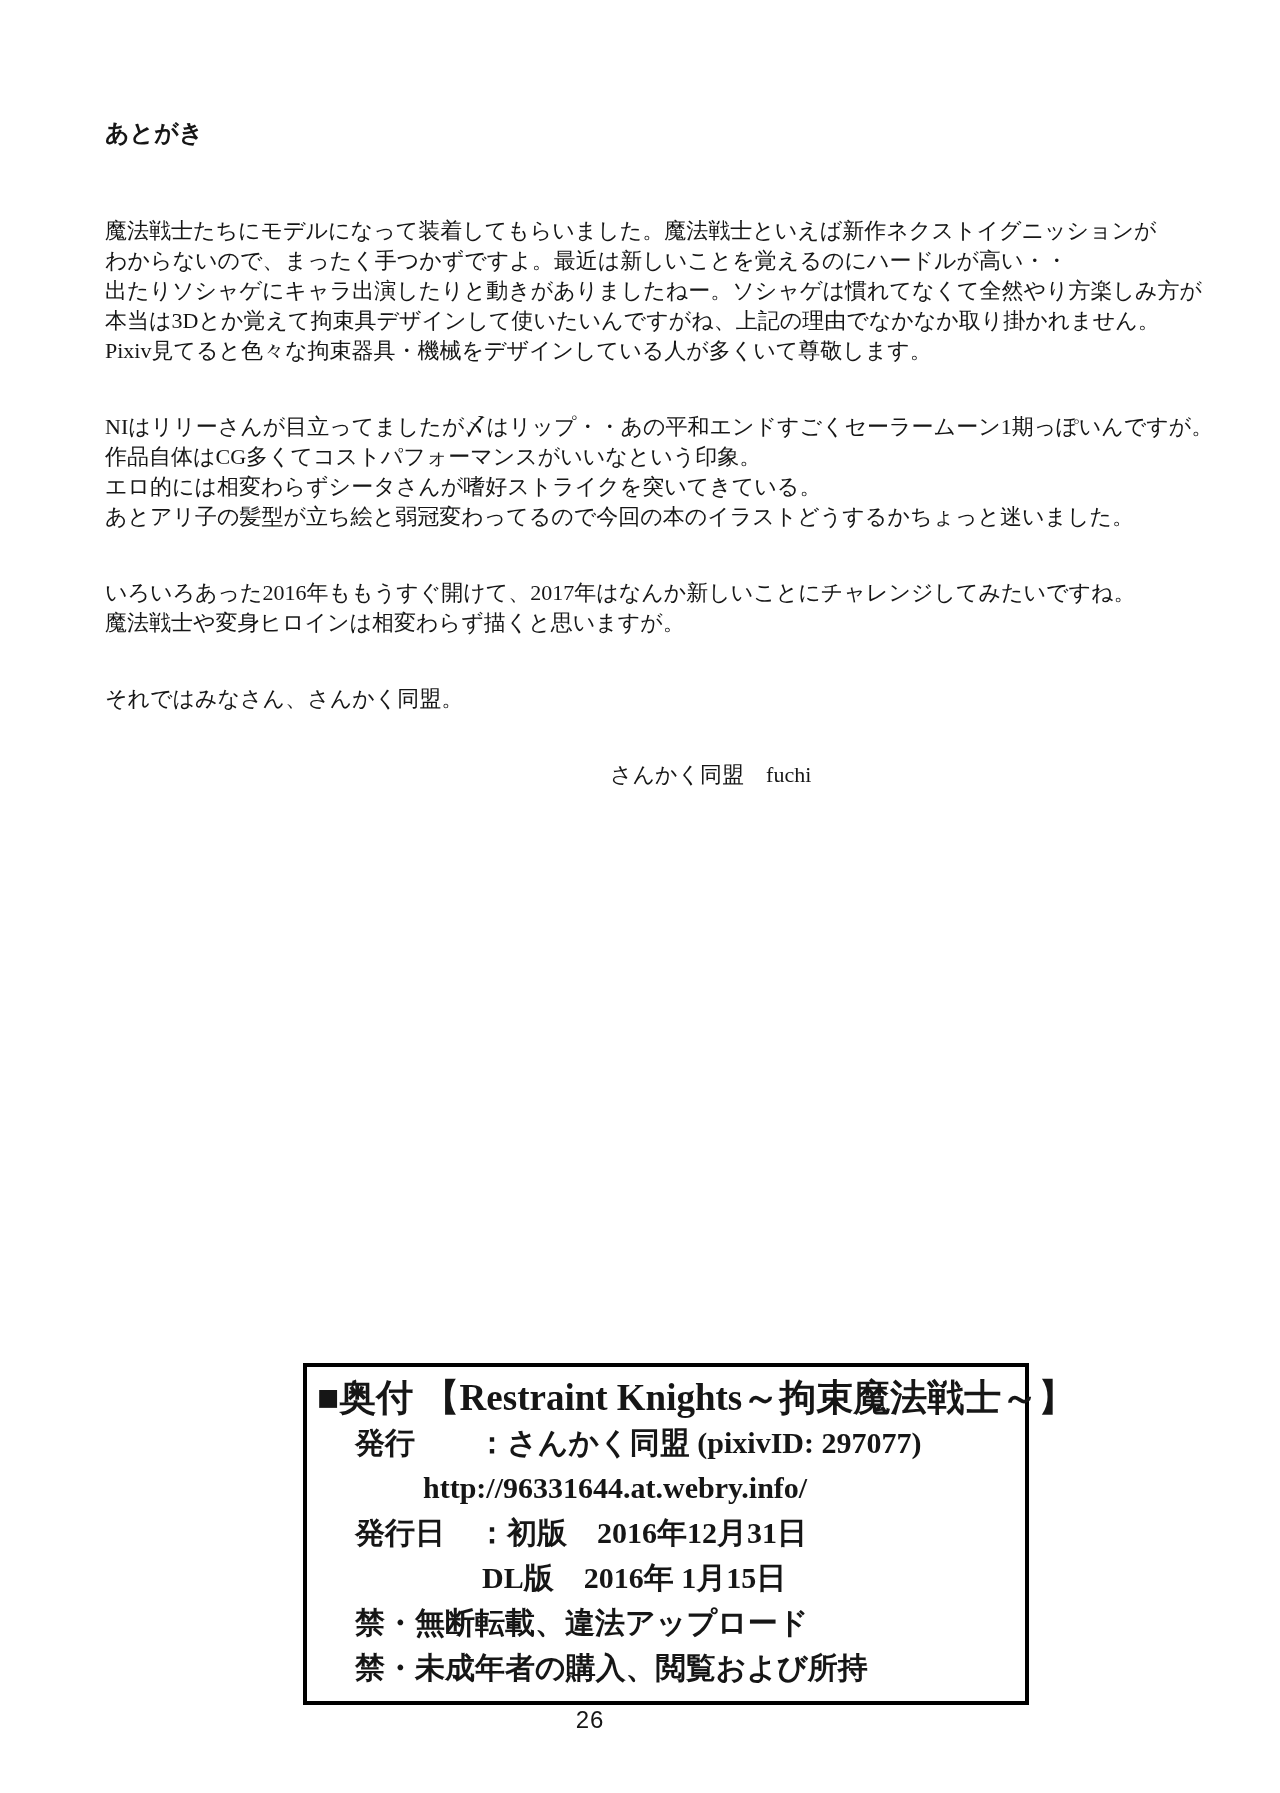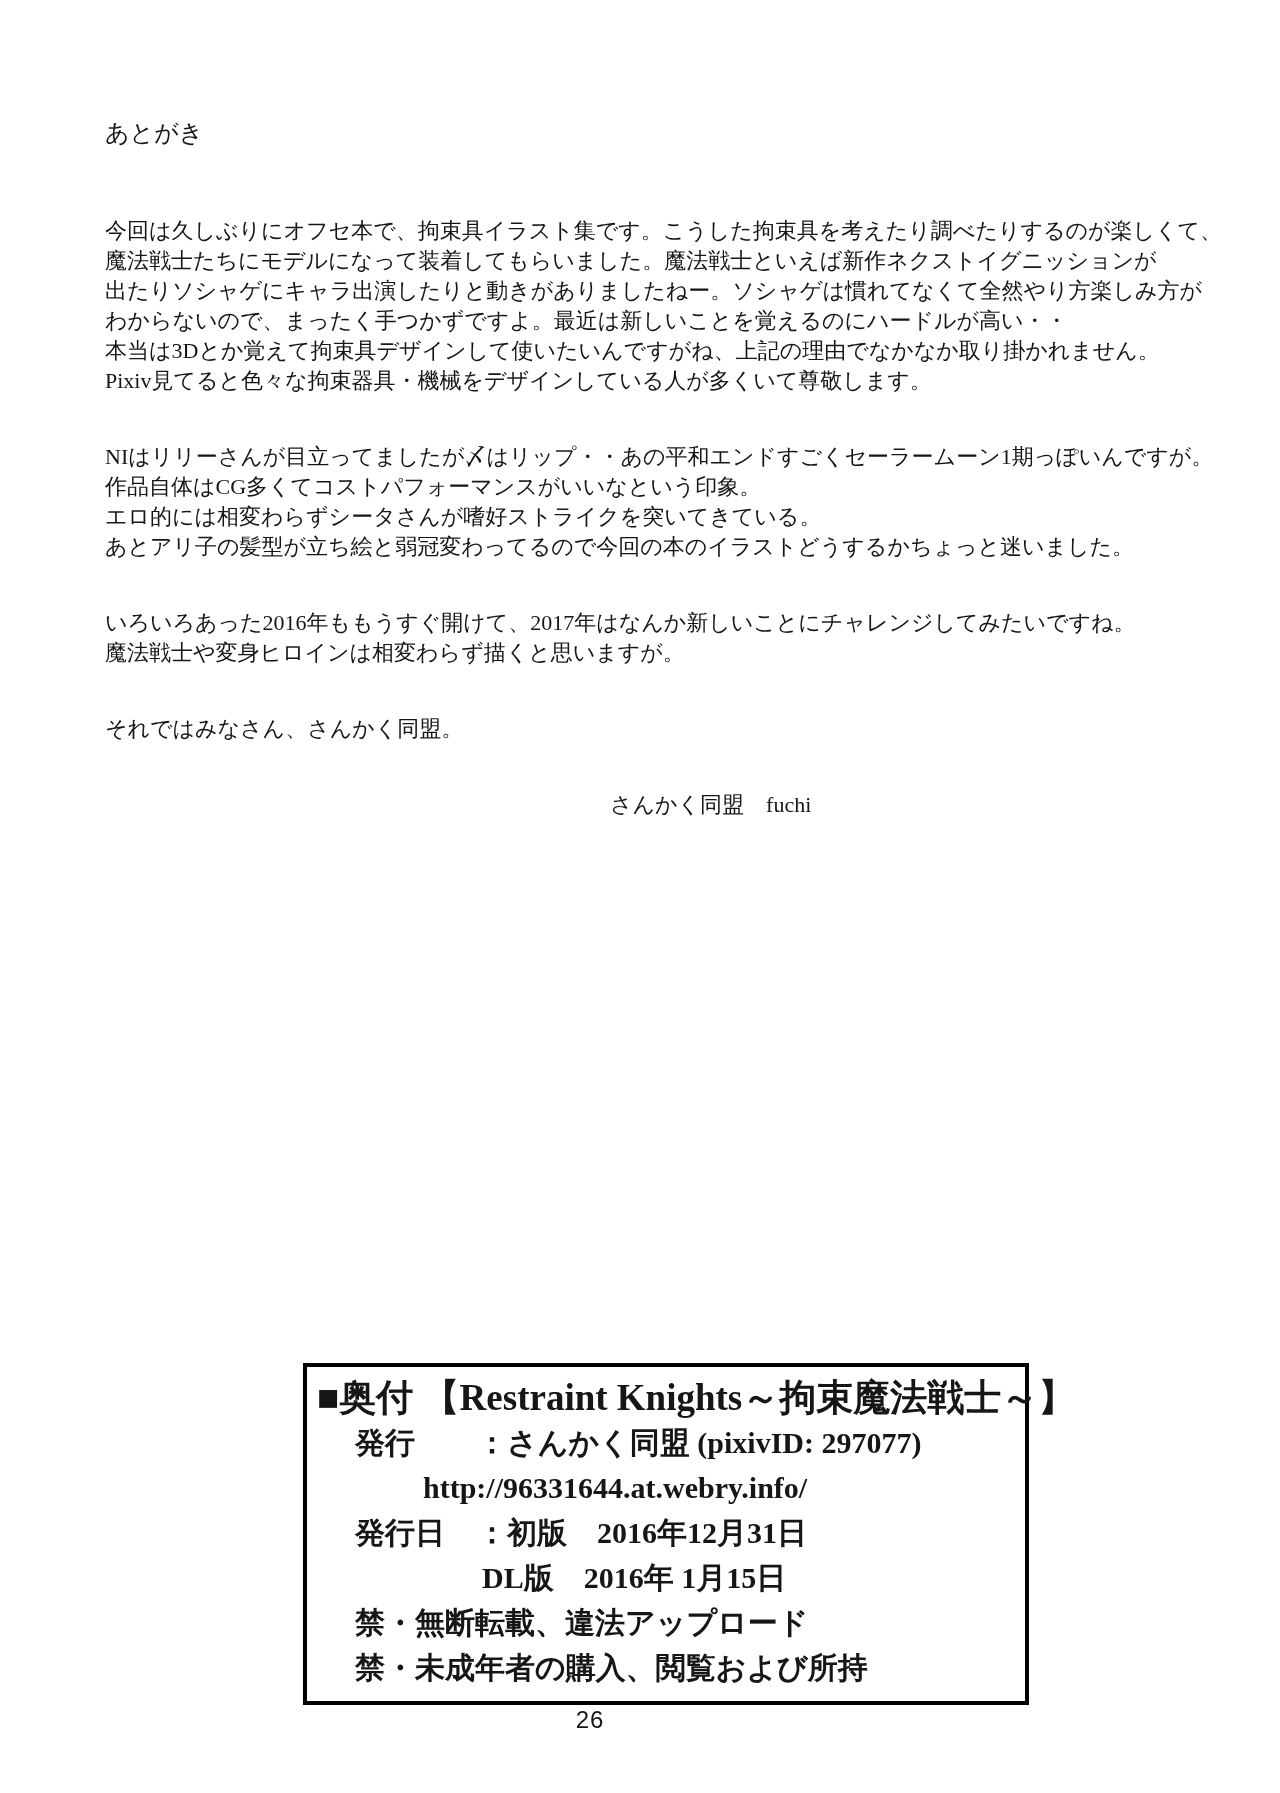--- a/index.html
+++ b/index.html
@@ -16,21 +16,21 @@
     overflow: hidden;
   }
   .content {
     position: absolute;
     left: 105px;
     top: 118px;
     width: 1100px;
   }
   .heading {
     font-size: 24px;
-    font-weight: normal;
+    font-weight: bold;
     margin: 0 0 68px 0;
     line-height: 30px;
   }
   .para {
     margin: 0 0 46px 0;
   }
   .line {
     font-size: 22px;
     line-height: 30px;
     white-space: nowrap;
@@ -74,24 +74,23 @@
     letter-spacing: 1px;
   }
 </style>
 </head>
 <body>
 
 <div class="content">
   <h1 class="heading">あとがき</h1>
 
   <div class="para">
-    <div class="line">今回は久しぶりにオフセ本で、拘束具イラスト集です。こうした拘束具を考えたり調べたりするのが楽しくて、</div>
     <div class="line">魔法戦士たちにモデルになって装着してもらいました。魔法戦士といえば新作ネクストイグニッションが</div>
+    <div class="line">わからないので、まったく手つかずですよ。最近は新しいことを覚えるのにハードルが高い・・</div>
     <div class="line">出たりソシャゲにキャラ出演したりと動きがありましたねー。ソシャゲは慣れてなくて全然やり方楽しみ方が</div>
-    <div class="line">わからないので、まったく手つかずですよ。最近は新しいことを覚えるのにハードルが高い・・</div>
     <div class="line">本当は3Dとか覚えて拘束具デザインして使いたいんですがね、上記の理由でなかなか取り掛かれません。</div>
     <div class="line">Pixiv見てると色々な拘束器具・機械をデザインしている人が多くいて尊敬します。</div>
   </div>
 
   <div class="para">
     <div class="line">NIはリリーさんが目立ってましたが〆はリップ・・あの平和エンドすごくセーラームーン1期っぽいんですが。</div>
     <div class="line">作品自体はCG多くてコストパフォーマンスがいいなという印象。</div>
     <div class="line">エロ的には相変わらずシータさんが嗜好ストライクを突いてきている。</div>
     <div class="line">あとアリ子の髪型が立ち絵と弱冠変わってるので今回の本のイラストどうするかちょっと迷いました。</div>
   </div>

